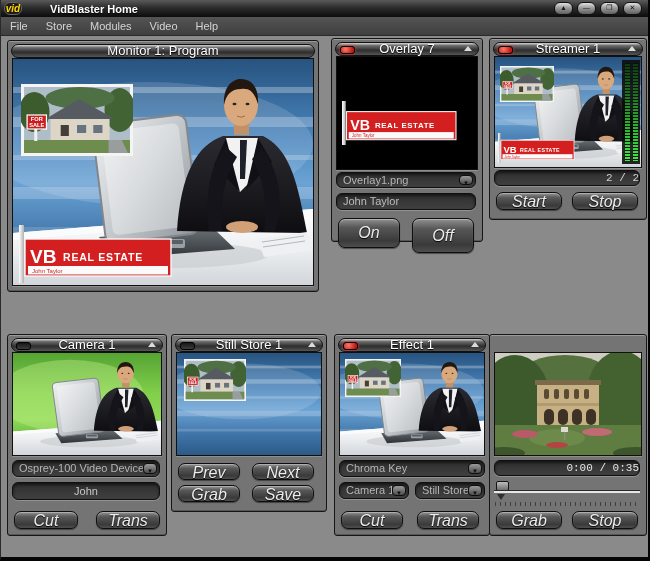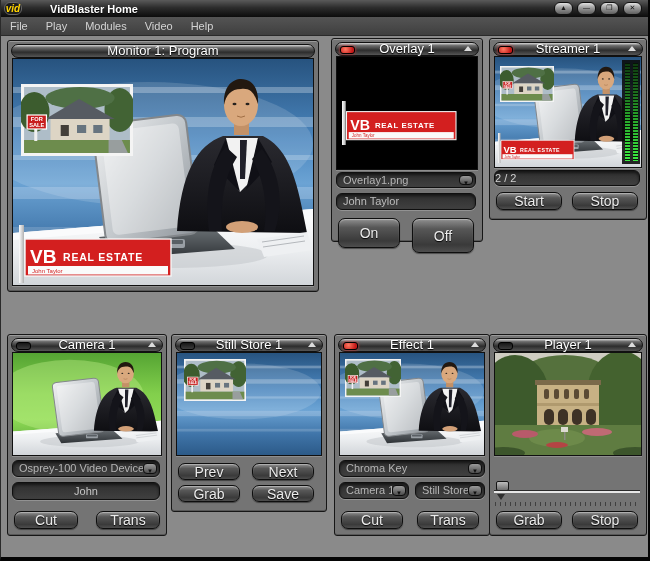--- a/index.html
+++ b/index.html
@@ -34,28 +34,28 @@
   .led{position:absolute;left:4px;top:3px;width:13px;height:6px;border-radius:3px;border:1px solid #000;}
   .led.on{background:radial-gradient(circle at 35% 35%,#ff7a62,#c41a1a 75%);box-shadow:0 0 3px #d33;}
   .led.off{background:linear-gradient(180deg,#161616,#3d3d3d);}
   .collapse{position:absolute;right:6px;top:3px;width:0;height:0;
     border-left:4px solid transparent;border-right:4px solid transparent;border-bottom:5px solid #dcdcdc;}
   .preview{position:absolute;background:#000;border:1px solid #101010;overflow:hidden;
     box-shadow:0 1px 0 rgba(255,255,255,.2);}
   .preview svg{display:block;width:100%;height:100%;}
   .vbbtn{position:absolute;box-sizing:border-box;border:1px solid #0e0e0e;border-radius:7px;
     background:linear-gradient(180deg,#909090 0%,#575757 30%,#3a3a3a 78%,#4e4e4e 100%);
-    color:#ececec;font-size:14px;font-family:"Liberation Sans",sans-serif;
+    color:#ececec;font-size:16px;font-family:"Liberation Sans",sans-serif;
     box-shadow:inset 0 1px 1px rgba(255,255,255,.35), 0 1px 1px rgba(0,0,0,.45);
-    text-shadow:0 1px 1px #000;cursor:pointer;padding:0;}
+    text-shadow:0 1px 1px #000;cursor:pointer;padding:0;font-style:italic;}
   .display,.field,.combo{position:absolute;box-sizing:border-box;border:1px solid #0f0f0f;border-radius:6px;
     background:linear-gradient(180deg,#2e2e2e,#404040);
     box-shadow:inset 0 2px 3px rgba(0,0,0,.55), 0 1px 0 rgba(255,255,255,.22);
     color:#d2d2d2;font-size:11px;overflow:hidden;white-space:nowrap;}
-  .display{text-align:left;}
+  .display{text-align:right;font-family:Liberation Mono, monospace;}
   .combo .combo-text{position:absolute;left:6px;top:0;bottom:0;right:16px;color:#b4b4b4;overflow:hidden;}
   .combo .combo-btn{position:absolute;right:2px;top:2px;bottom:2px;width:12px;border-radius:4px;
     border:1px solid #0d0d0d;background:linear-gradient(180deg,#9a9a9a,#4c4c4c);
     color:#101010;font-size:6px;text-align:center;cursor:pointer;}
   
   .slider-track{position:absolute;height:2px;background:#e6e6e6;border-top:1px solid #2a2a2a;}
   .slider-thumb{position:absolute;width:11px;height:8px;border:1px solid #151515;border-radius:2px;
     background:linear-gradient(180deg,#bdbdbd,#6e6e6e);cursor:pointer;}
   .slider-marker{position:absolute;width:0;height:0;border-left:4px solid transparent;
     border-right:4px solid transparent;border-top:6px solid #2e2e2e;}
@@ -195,21 +195,21 @@
     <span class="winbtns">
       <span class="winbtn">▲</span>
       <span class="winbtn">—</span>
       <span class="winbtn">❐</span>
       <span class="winbtn">✕</span>
     </span>
   </div>
 
   <div class="menubar">
     <span class="menu-item">File</span>
-    <span class="menu-item">Play</span>
+    <span class="menu-item">Store</span>
     <span class="menu-item">Modules</span>
     <span class="menu-item">Video</span>
     <span class="menu-item">Help</span>
   </div>
 
   <div class="module" style="left:6px;top:40px;width:310px;height:250px">
     <div class="mod-header">
       <span>Monitor 1: Program</span>
     </div>
     <div class="preview" style="left:4px;top:17px;width:300px;height:226px">
@@ -218,21 +218,21 @@
         <use href="#sym-scene" width="300" height="226"></use>
         <use href="#sym-house" x="8" y="25" width="112" height="72"></use>
         <use href="#sym-banner" x="2" y="166" width="160" height="58"></use>
       </svg>
     </div>
   </div>
 
   <div class="module" style="left:330px;top:38px;width:150px;height:202px">
     <div class="mod-header">
       <span class="led on"></span>
-      <span>Overlay 1</span>
+      <span>Overlay 7</span>
       <span class="collapse"></span>
     </div>
     <div class="preview" style="left:4px;top:17px;width:140px;height:112px">
       <svg viewBox="0 0 140 112" preserveAspectRatio="none">
         <use href="#sym-banner" x="2" y="44" width="120" height="44"></use>
       </svg>
     </div>
     <div class="combo" style="left:4px;top:133px;width:140px;height:16px;line-height:14px">
       <span class="combo-text">Overlay1.png</span>
       <span class="combo-btn">▼</span>
@@ -330,25 +330,20 @@
     </div>
     <div class="combo" style="left:80px;top:147px;width:70px;height:17px;line-height:15px">
       <span class="combo-text">Still Store 1</span>
       <span class="combo-btn">▼</span>
     </div>
     <button class="vbbtn" style="left:6px;top:176px;width:62px;height:18px">Cut</button>
     <button class="vbbtn" style="left:82px;top:176px;width:62px;height:18px">Trans</button>
   </div>
 
   <div class="module" style="left:488px;top:334px;width:156px;height:200px">
-    <div class="mod-header">
-      <span class="led off"></span>
-      <span>Player 1</span>
-      <span class="collapse"></span>
-    </div>
     <div class="preview" style="left:4px;top:17px;width:146px;height:102px">
       <svg viewBox="0 0 146 102" preserveAspectRatio="none">
         <rect width="146" height="60" fill="#cfcdc2"></rect>
         <ellipse cx="70" cy="22" rx="44" ry="20" fill="#55713d"></ellipse>
         <ellipse cx="20" cy="42" rx="34" ry="40" fill="#3d5a2c"></ellipse>
         <ellipse cx="126" cy="40" rx="34" ry="42" fill="#44622f"></ellipse>
         <rect x="42" y="30" width="62" height="42" fill="#c7b184"></rect>
         <rect x="40" y="27" width="66" height="5" fill="#7a6a4a"></rect>
         <rect x="49" y="36" width="5" height="10" rx="2" fill="#5a4a34"></rect>
         <rect x="59" y="36" width="5" height="10" rx="2" fill="#5a4a34"></rect>
@@ -364,20 +359,21 @@
         <ellipse cx="62" cy="85" rx="28" ry="9" fill="#6d8a4a"></ellipse>
         <ellipse cx="30" cy="81" rx="13" ry="4" fill="#b85a6a"></ellipse>
         <ellipse cx="102" cy="79" rx="15" ry="4" fill="#c06a74"></ellipse>
         <ellipse cx="62" cy="92" rx="11" ry="3" fill="#b44444"></ellipse>
         <rect x="66" y="74" width="7" height="5" fill="#dddbd2"></rect>
         <rect x="69" y="79" width="1.5" height="8" fill="#8a8a80"></rect>
         <ellipse cx="8" cy="100" rx="22" ry="6" fill="#2e4522" opacity=".7"></ellipse>
         <ellipse cx="140" cy="100" rx="22" ry="6" fill="#2e4522" opacity=".7"></ellipse>
       </svg>
     </div>
+    <div class="display" style="left:4px;top:125px;width:146px;height:16px;line-height:14px;color:#e4e4e4">0:00 / 0:35</div>
     <div class="slider-thumb" style="left:6px;top:146px"></div>
     <div class="slider-track" style="left:4px;top:155px;width:146px"></div>
     <div class="slider-marker" style="left:7px;top:159px"></div>
     <div class="slider-ticks" style="left:5px;top:167px;width:144px"></div>
     <button class="vbbtn" style="left:6px;top:176px;width:66px;height:18px">Grab</button>
     <button class="vbbtn" style="left:82px;top:176px;width:66px;height:18px">Stop</button>
   </div>
 
 </div>
 

